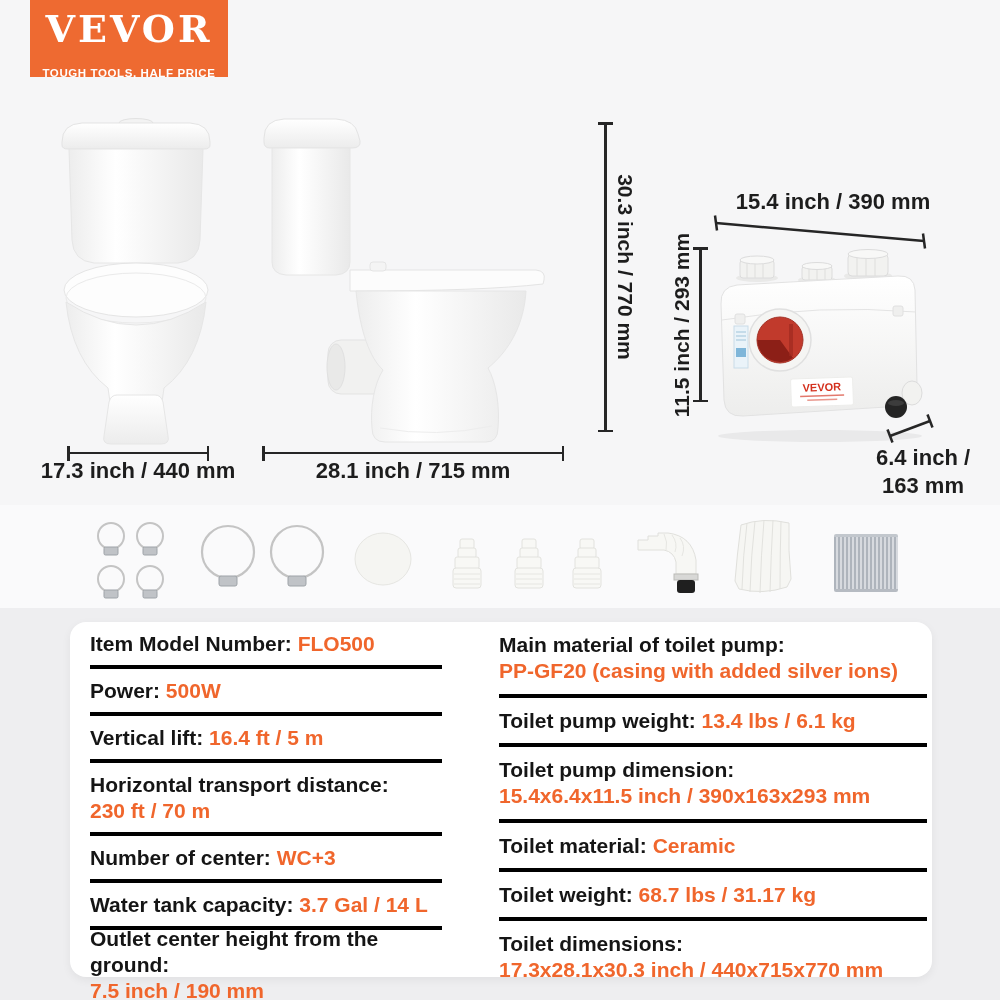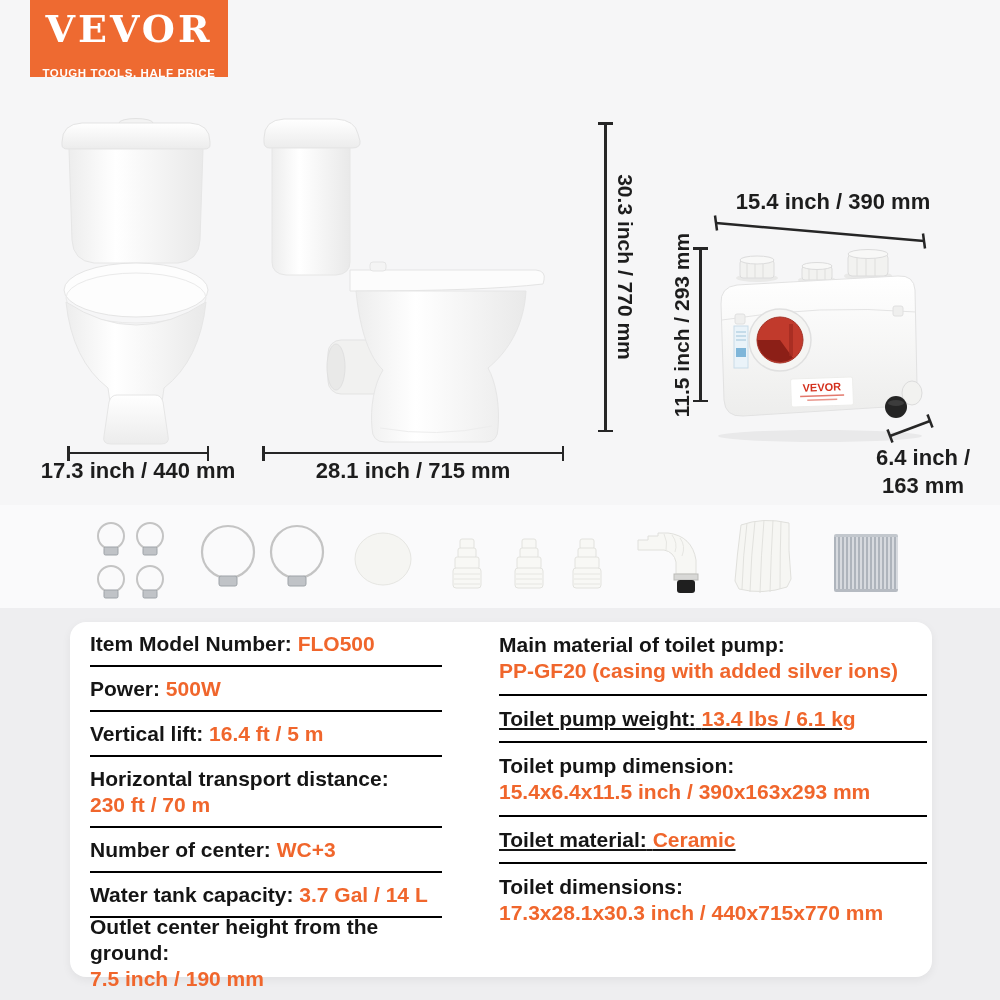--- a/index.html
+++ b/index.html
@@ -29,24 +29,24 @@
   .acc{position:absolute;}
   .mesh{width:64px;height:52px;border-radius:2px;
     background:repeating-linear-gradient(90deg,#AEB4BC 0 2px,#D7DADF 2px 4px);
     border-top:3px solid #C2C7CD;border-bottom:3px solid #B6BBC2;}
   
   .card{position:absolute;left:70px;top:622px;width:862px;height:355px;background:#fff;border-radius:16px;
     box-shadow:0 3px 10px rgba(0,0,0,.06);}
   .col{position:absolute;top:0;}
   .col-l{left:20px;width:352px;}
   .col-r{left:418px;width:428px;margin-left:11px;}
-  .row{display:flex;flex-direction:column;justify-content:center;border-bottom:2px solid #000000;
+  .row{display:flex;flex-direction:column;justify-content:center;border-bottom:4px solid #000000;
     font-size:21px;font-weight:bold;color:#151515;line-height:26px;}
   .col-l .row.one{height:43px;} .col-l .row.two{height:69px;}
-  .col-r .row.one{height:45px;text-decoration:underline;} .col-r .row.two{height:72px;}
+  .col-r .row.one{height:45px;} .col-r .row.two{height:72px;}
   .col .row:last-child{border-bottom:none;}
   .val{color:#F0662C;}
   .row.one .lbl::after{content:" ";}
   .row.one .lbl,.row.one .val{display:inline;}
   .row.one div{white-space:nowrap;}
   .row .inner{display:block;}
 </style>
 </head>
 <body>
 
@@ -289,18 +289,21 @@
     <div class="row one">
         <div class="inner"><span class="lbl">Toilet pump weight:</span><span class="val">13.4 lbs / 6.1 kg</span></div>
       </div>
     <div class="row two">
         <span class="lbl">Toilet pump dimension:</span>
         <span class="val">15.4x6.4x11.5 inch / 390x163x293 mm</span>
       </div>
     <div class="row one">
         <div class="inner"><span class="lbl">Toilet material:</span><span class="val">Ceramic</span></div>
       </div>
+    <div class="row one">
+        <div class="inner"><span class="lbl">Toilet weight:</span><span class="val">68.7 lbs / 31.17 kg</span></div>
+      </div>
     <div class="row two">
         <span class="lbl">Toilet dimensions:</span>
         <span class="val">17.3x28.1x30.3 inch / 440x715x770 mm</span>
       </div>
   </div>
 </div>
 
 </body></html>

